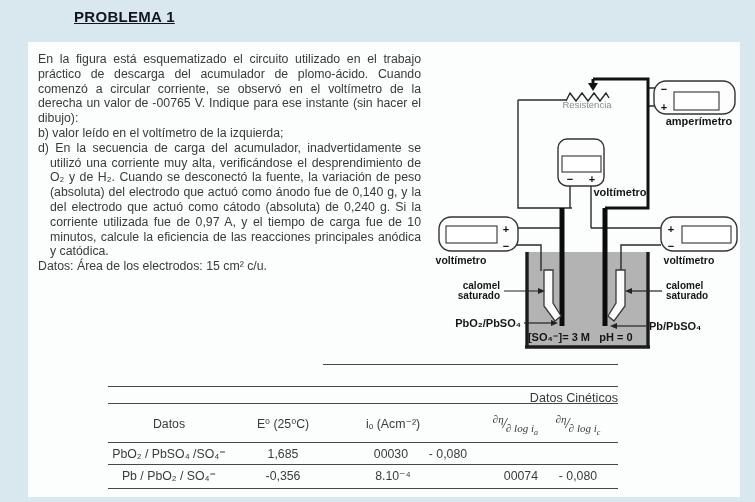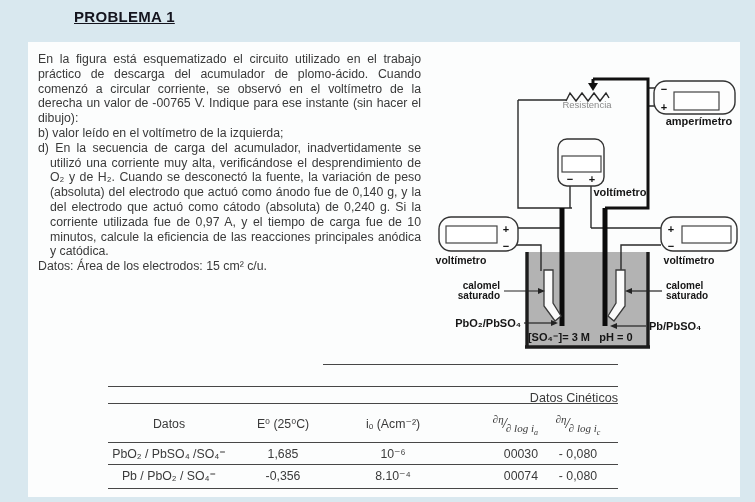--- a/index.html
+++ b/index.html
@@ -163,21 +163,20 @@
         <div class="tc c5">
           <span class="frac"><span class="fnum">∂η</span><span class="fslash">/</span><span class="fden"><span>∂ log i</span><span class="fsub">c</span></span></span>
         </div>
       </div>
 
       <div class="tline" style="top:84px"></div>
 
       <div class="trow" style="top:85px; height:21px">
         <div class="tc c1">PbO₂ / PbSO₄ /SO₄⁼</div>
         <div class="tc c2">1,685</div>
-        <div class="tc c3">10⁻⁶</div>
         <div class="tc c4">00030</div>
         <div class="tc c5">- 0,080</div>
       </div>
 
       <div class="tline" style="top:106px"></div>
 
       <div class="trow" style="top:107px; height:22px">
         <div class="tc c1">Pb / PbO₂ / SO₄⁼</div>
         <div class="tc c2">-0,356</div>
         <div class="tc c3">8.10⁻⁴</div>

